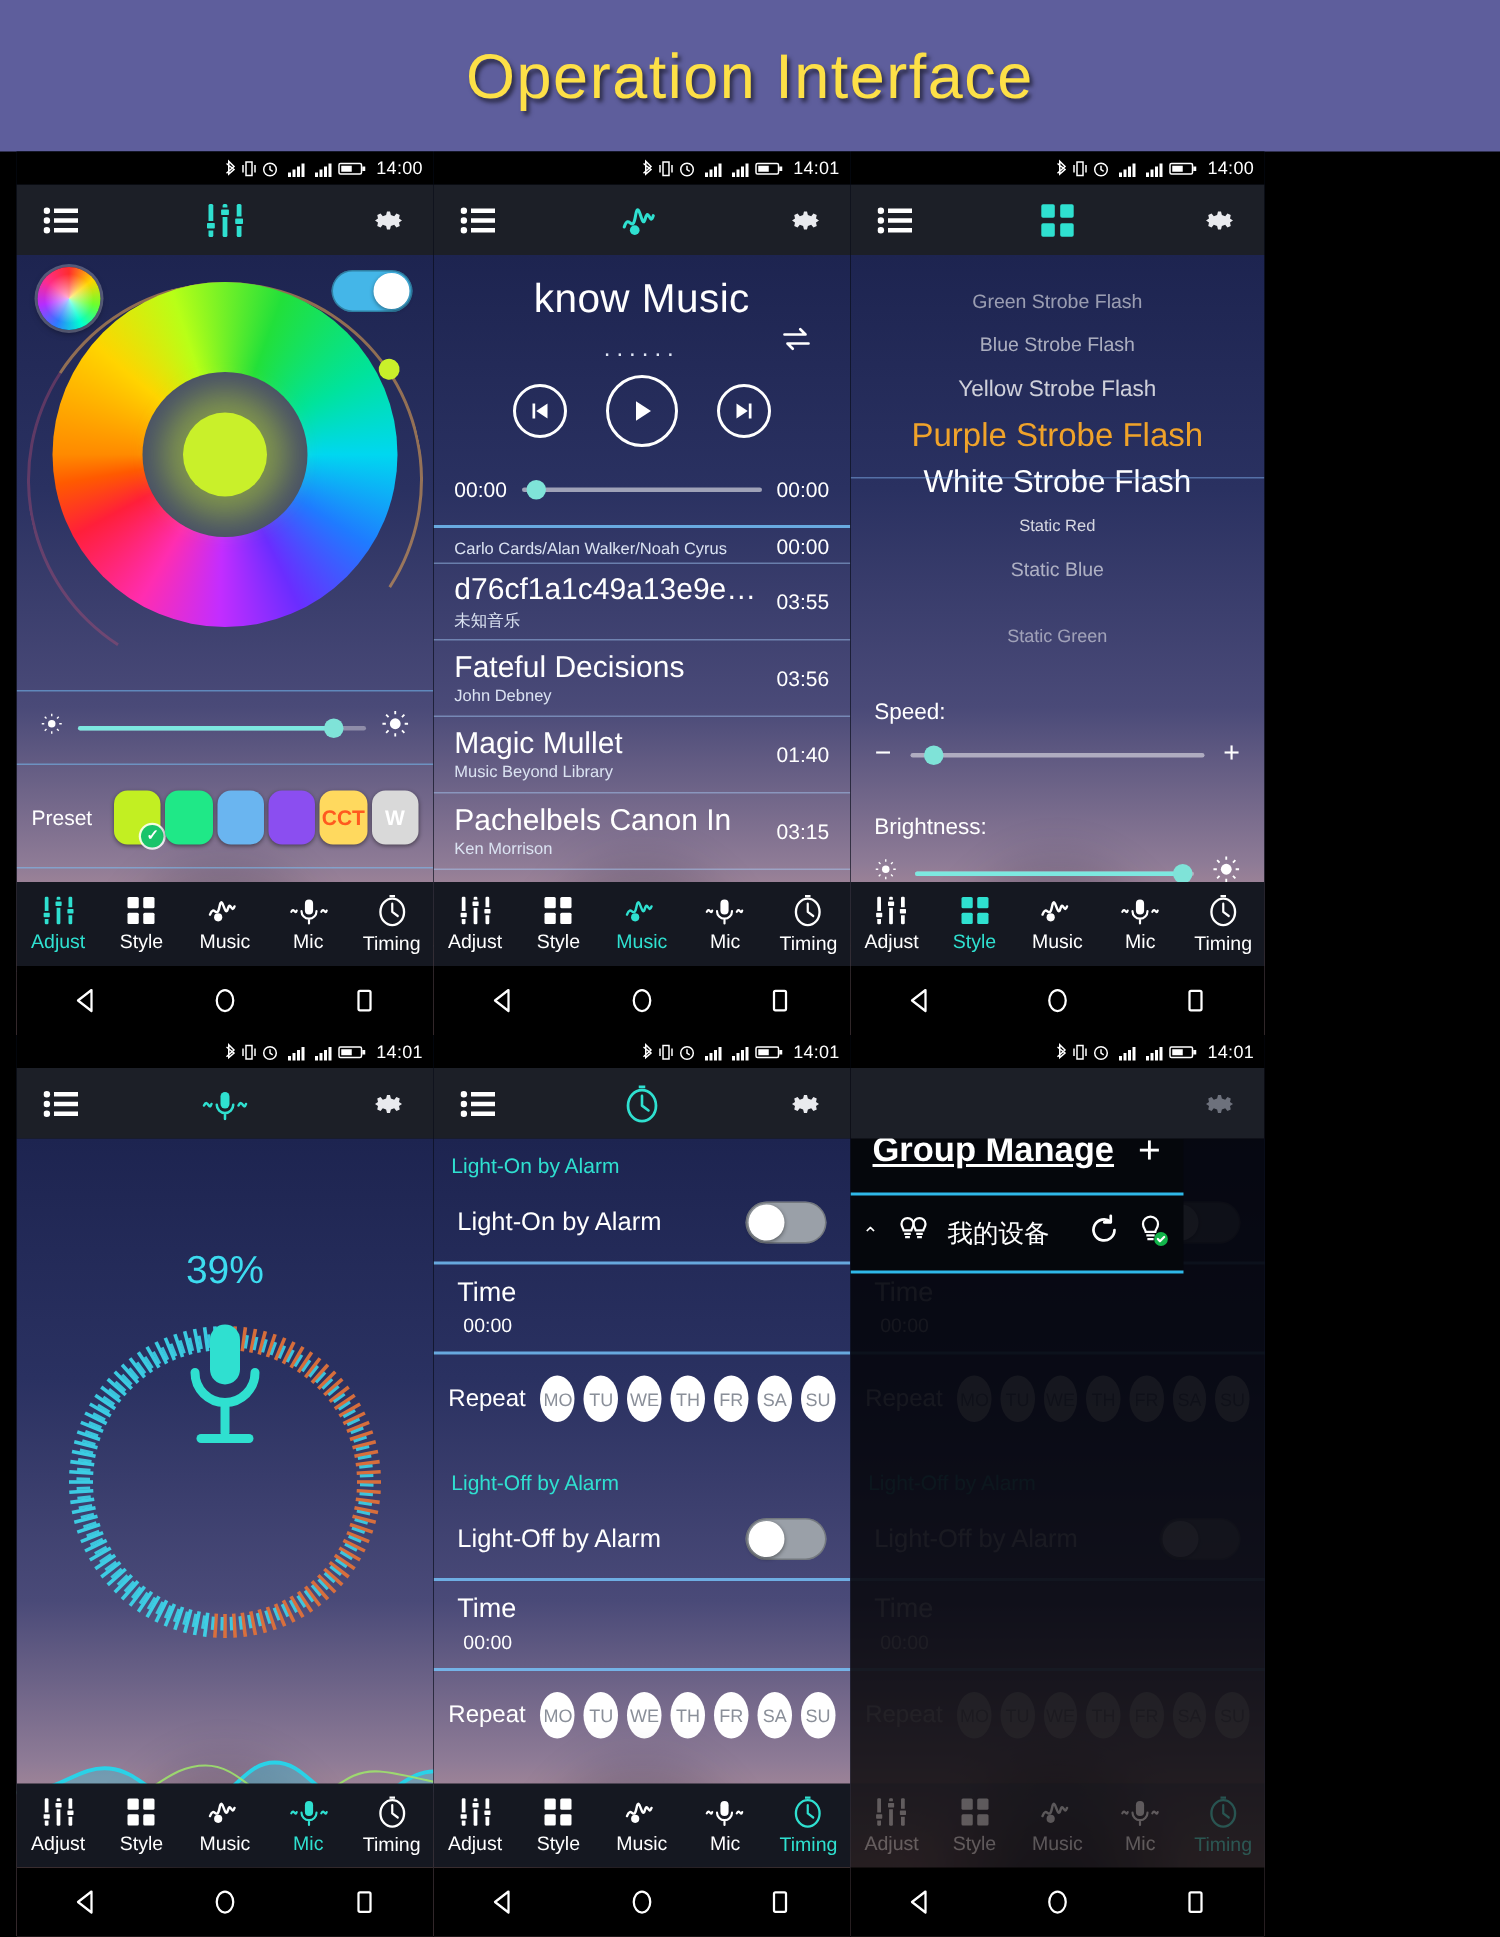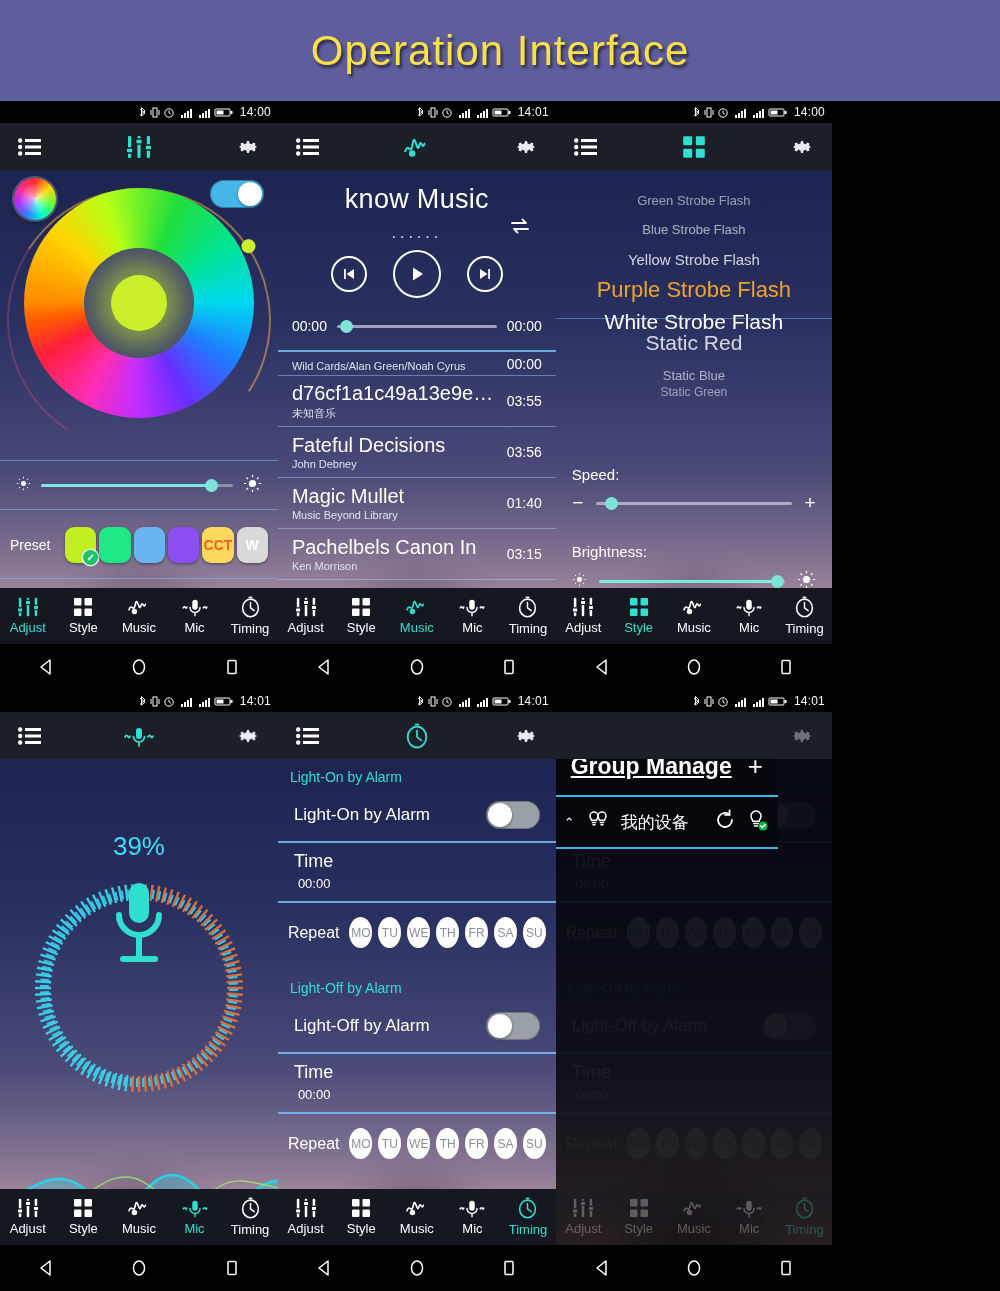--- a/index.html
+++ b/index.html
@@ -15,21 +15,21 @@
     background:#5e5e9c;
     display:flex; align-items:center; justify-content:center;
   }
   .banner-title{
     font-size:42px; color:#fde047; font-weight:normal;
     letter-spacing:1px;
     text-shadow: 2px 3px 3px rgba(0,0,0,.55);
   }
 
   
-  .grid-row{ position:absolute; left:0; width:832px; display:flex; }
+  .grid-row{ position:absolute; left:11px; width:832px; display:flex; }
   .row1{ top:101px; height:589px; }
   .row2{ top:690px; height:601px; }
   .phone{ position:relative; width:334px; height:100%; overflow:hidden; background:#0b1020; }
   .phone:nth-child(3){ width:332px; }
 
   
   .statusbar{
     height:22px; background:#000; display:flex; align-items:center;
     justify-content:flex-end; padding-right:7px; gap:3px; position:relative; z-index:40;
   }
@@ -192,23 +192,23 @@
 
   
   .stylelist{ position:absolute; left:0; right:0; top:12px; height:260px; text-align:center; }
   .sl-item{ color:#fff; line-height:1; }
   .sl-0{ font-size:13px; opacity:.55; margin-top:12px; }
   .sl-1{ font-size:13px; opacity:.62; margin-top:16px; }
   .sl-2{ font-size:15px; opacity:.78; margin-top:16px; }
   .sl-3{ font-size:21px; margin-top:16px; }
   .sl-4{ font-size:22px; margin-top:12px; color:#f0a32a; }
   .sl-5{ font-size:21px; margin-top:10px; }
-  .sl-6{ font-size:21px; opacity:.8; margin-top:0; }
+  .sl-6{ font-size:11px; opacity:.8; margin-top:14px; }
   .sl-7{ font-size:13px; opacity:.6; margin-top:16px; }
-  .sl-8{ font-size:12px; opacity:.5; margin-top:4px; }
+  .sl-8{ font-size:12px; opacity:.5; margin-top:32px; }
   .stl-line{ position:absolute; left:0; right:0; top:148px; height:1px; background:rgba(140,190,255,.45); }
 
   .sp-label{ position:absolute; left:16px; color:#fff; font-size:15px; }
   .sp-row{ position:absolute; left:0; right:0; display:flex; align-items:center; gap:12px; padding:0 16px; }
   .pmsign{ color:#fff; font-size:19px; width:12px; text-align:center; }
 
   
   .mic-ring{
     position:absolute; left:50%; top:118px; transform:translateX(-50%);
     width:222px; height:222px;
@@ -567,21 +567,21 @@
       <div class="mp-progress">
         <span class="mp-time">00:00</span>
         <span class="mp-track">
             <span class="mp-knob"></span>
           </span>
         <span class="mp-time">00:00</span>
       </div>
 
       <div class="songlist">
         <div class="song partial">
-          <span class="sa">Wild Cards/Alan Green/Noah Cyrus</span>
+          <span class="sa">Carlo Cards/Alan Walker/Noah Cyrus</span>
           <span class="sd">00:00</span>
         </div>
         <div class="song">
           <span class="meta">
               <span class="st">d76cf1a1c49a13e9ee…</span>
               <span class="sa">未知音乐</span>
             </span>
           <span class="sd">03:55</span>
         </div>
         <div class="song">

